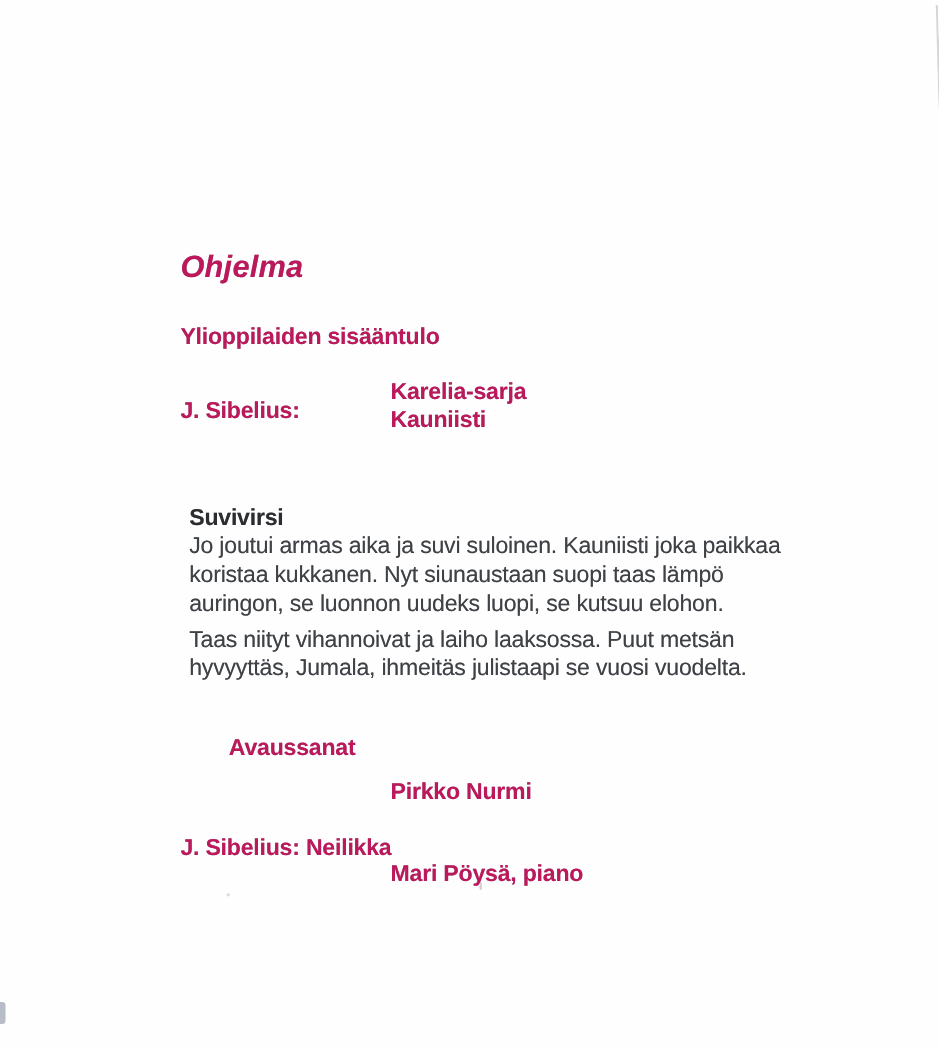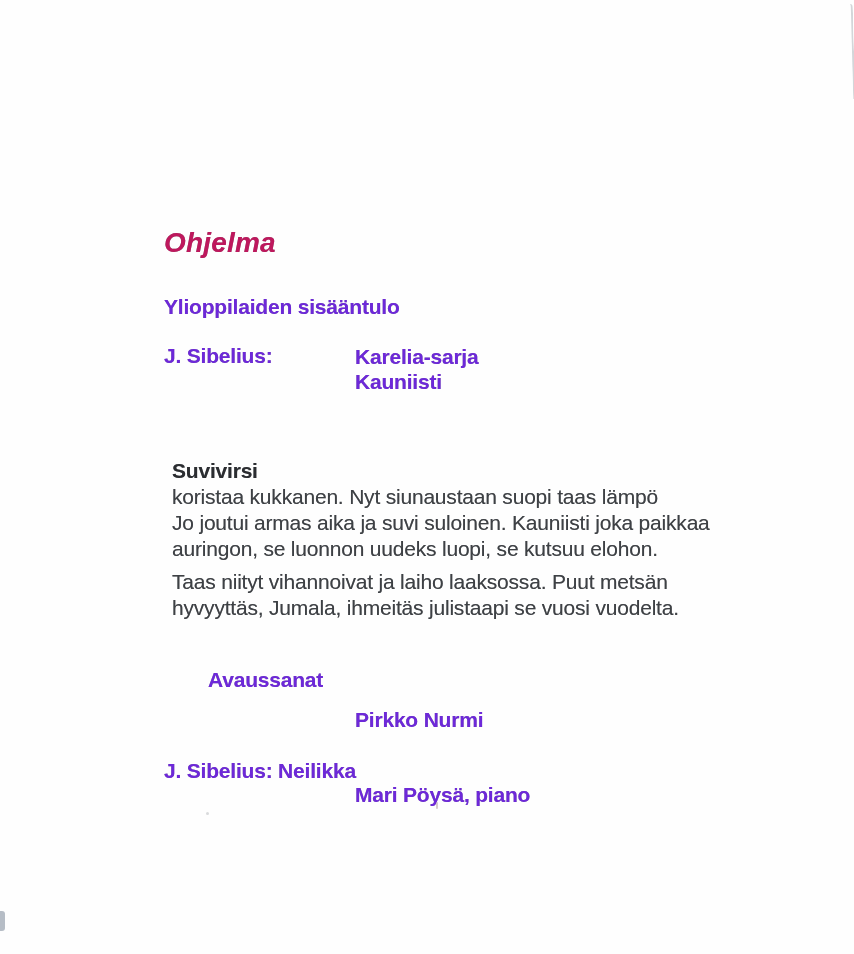--- a/index.html
+++ b/index.html
@@ -25,26 +25,26 @@
     font-weight: bold;
     font-style: italic;
     color: #be185d;
     letter-spacing: 0.2px;
     text-shadow: 0 0 0.6px rgba(39,41,45,0.5);
     margin-top: 35px;
   }
   .bold-line {
     font-size: 21px;
     font-weight: bold;
-    color: #6d28d9;
+    color: #be185d;
     letter-spacing: -0.2px;
     text-shadow: 0 0 0.5px rgba(43,45,49,0.45);
   }
   .entrance { left: 164px; top: 295px; }
-  .composer1 { left: 164px; top: 344px; text-align: center; }
+  .composer1 { left: 164px; top: 362px; text-align: center; }
   .work-col {
     left: 355px;
     top: 344px;
     line-height: 25px;
   }
   .hymn {
     left: 172px;
     top: 458px;
     font-size: 21px;
     line-height: 26px;
@@ -113,22 +113,22 @@
 
   <div class="abs bold-line composer1">J. Sibelius:</div>
   <div class="abs bold-line work-col">
     <div>Karelia-sarja</div>
     <div>Kauniisti</div>
   </div>
 
   <div class="abs hymn">
     <div class="hymn-title">Suvivirsi</div>
     <div>
+      <div>Jo joutui armas aika ja suvi suloinen. Kauniisti joka paikkaa</div>
       <div>koristaa kukkanen. Nyt siunaustaan suopi taas lämpö</div>
-      <div>Jo joutui armas aika ja suvi suloinen. Kauniisti joka paikkaa</div>
       <div>auringon, se luonnon uudeks luopi, se kutsuu elohon.</div>
     </div>
     <div class="verse2">
       <div>Taas niityt vihannoivat ja laiho laaksossa. Puut metsän</div>
       <div>hyvyyttäs, Jumala, ihmeitäs julistaapi se vuosi vuodelta.</div>
     </div>
   </div>
 
   <div class="abs bold-line opening-label">Avaussanat</div>
   <div class="abs bold-line opening-speaker">Pirkko Nurmi</div>

